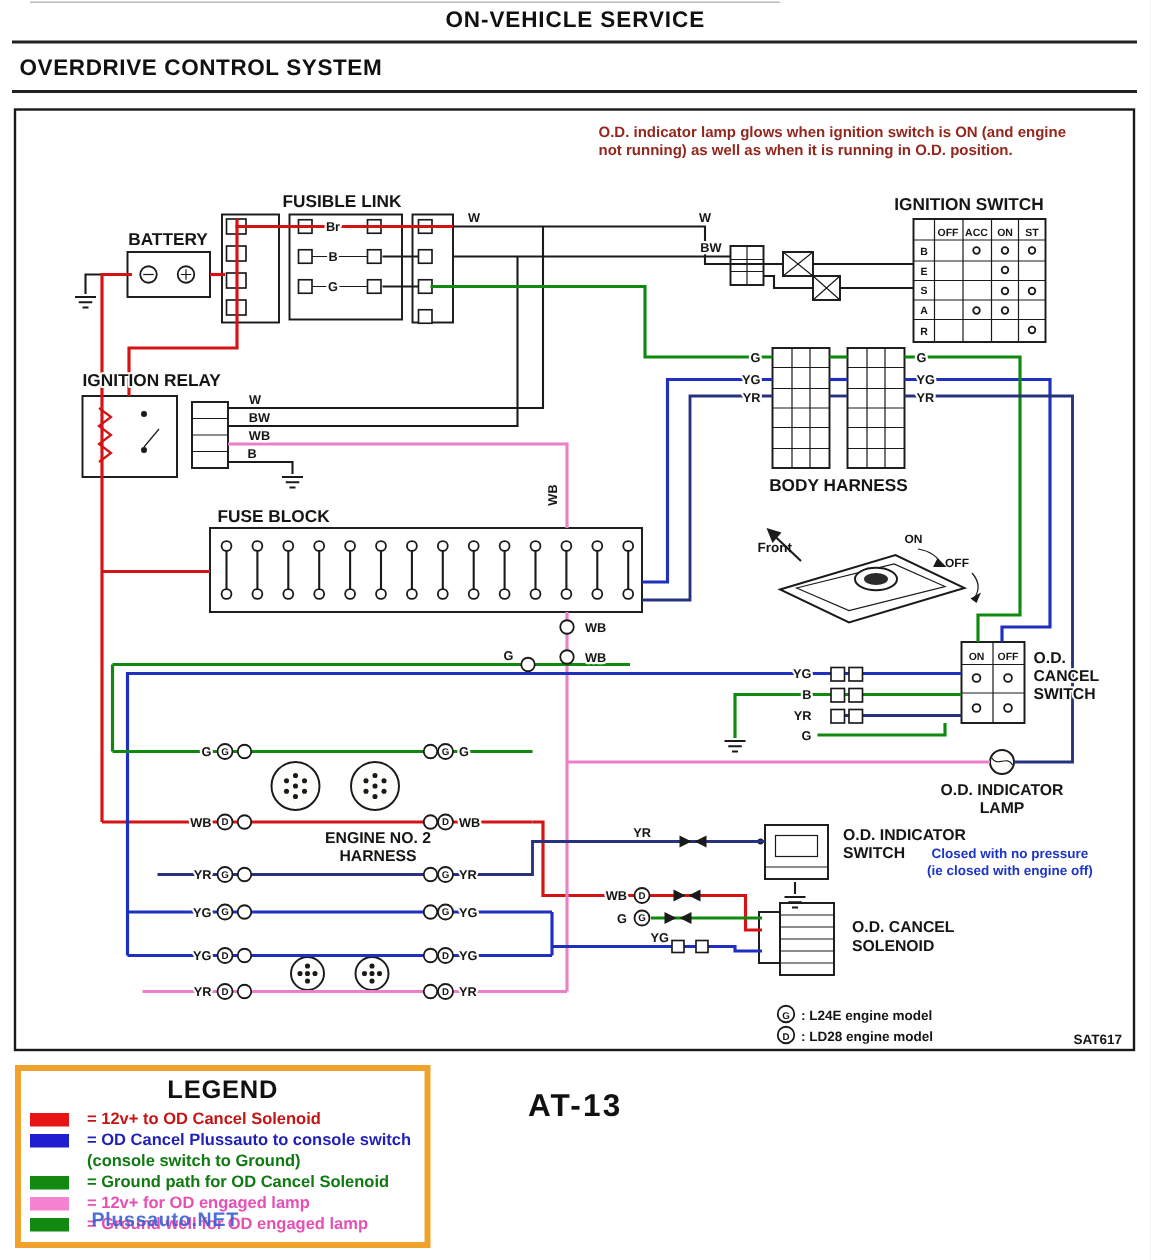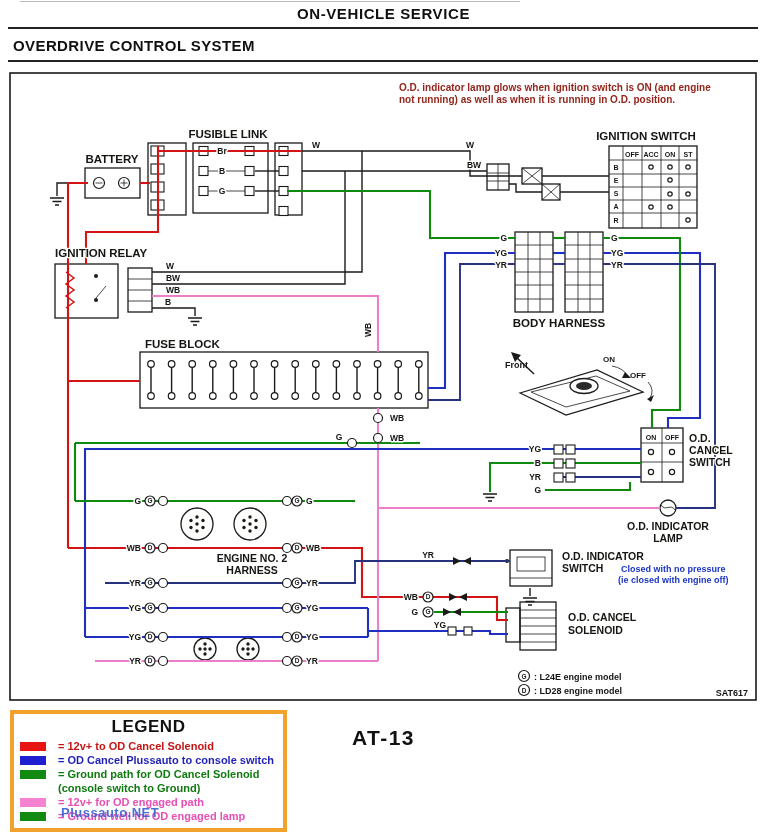--- a/index.html
+++ b/index.html
@@ -464,30 +464,30 @@
     <div id="legend-items">
         <div class="legend-row">
           <span class="legend-swatch" style="background: rgb(232, 19, 19);"></span>
           <span style="color: rgb(196, 20, 20);">= 12v+ to OD Cancel Solenoid</span>
         </div>
         <div class="legend-row">
           <span class="legend-swatch" style="background: rgb(31, 31, 208);"></span>
           <span style="color: rgb(31, 31, 184);">= OD Cancel Plussauto to console switch</span>
         </div>
         <div class="legend-row">
+          <span class="legend-swatch" style="visibility: hidden;"></span>
+          <span style="color: rgb(15, 122, 15);">(console switch to Ground)</span>
+        </div>
+        <div class="legend-row">
           <span class="legend-swatch" style="background: rgb(18, 138, 18);"></span>
           <span style="color: rgb(15, 122, 15);">= Ground path for OD Cancel Solenoid</span>
         </div>
         <div class="legend-row">
-          <span class="legend-swatch" style="visibility: hidden;"></span>
-          <span style="color: rgb(15, 122, 15);">(console switch to Ground)</span>
-        </div>
-        <div class="legend-row">
           <span class="legend-swatch" style="background: rgb(245, 131, 207);"></span>
-          <span style="color: rgb(230, 79, 180);">= 12v+ for OD engaged path</span>
+          <span style="color: rgb(230, 79, 180);">= 12v+ for OD engaged lamp</span>
         </div>
         <div class="legend-row">
           <span class="legend-swatch" style="background: rgb(18, 138, 18);"></span>
           <span style="color: rgb(230, 79, 180);">= Ground well for OD engaged lamp</span>
         </div>
       </div>
   </div>
 
   <div class="page-code">AT-13</div>
   <div class="watermark">Plussauto.NET</div>

